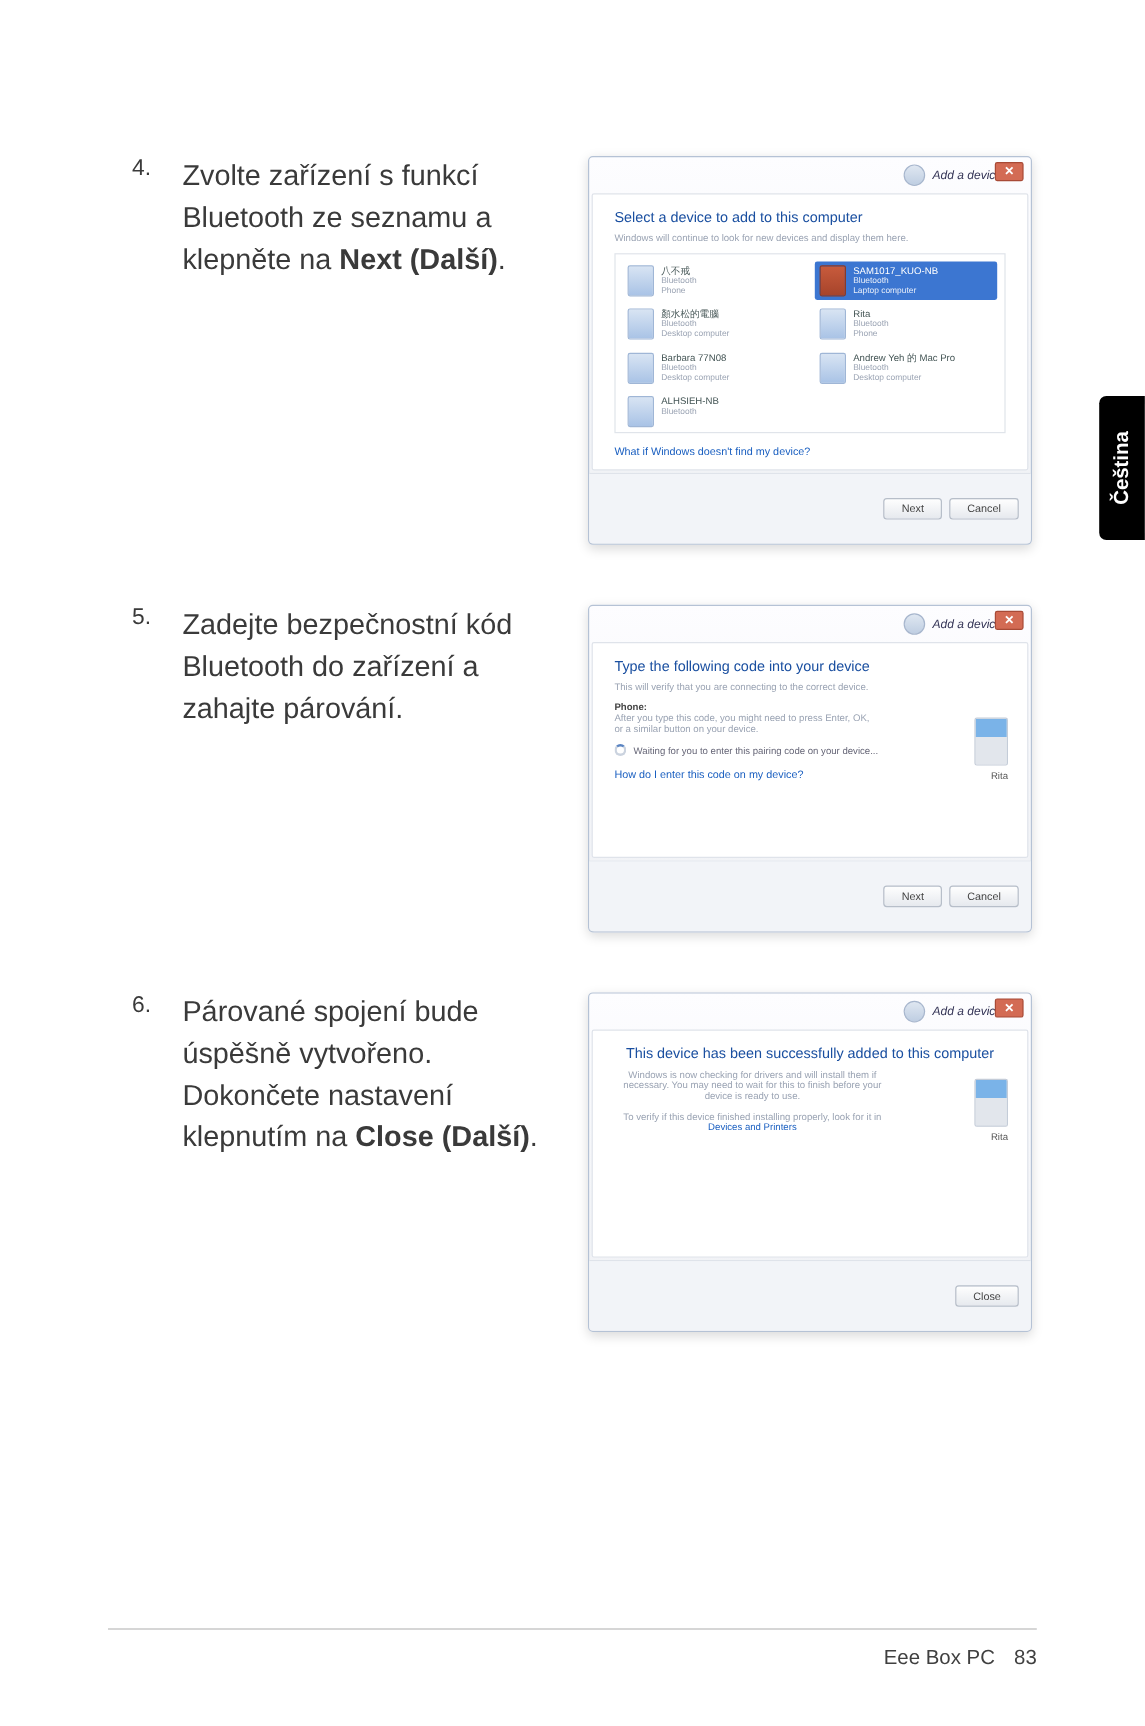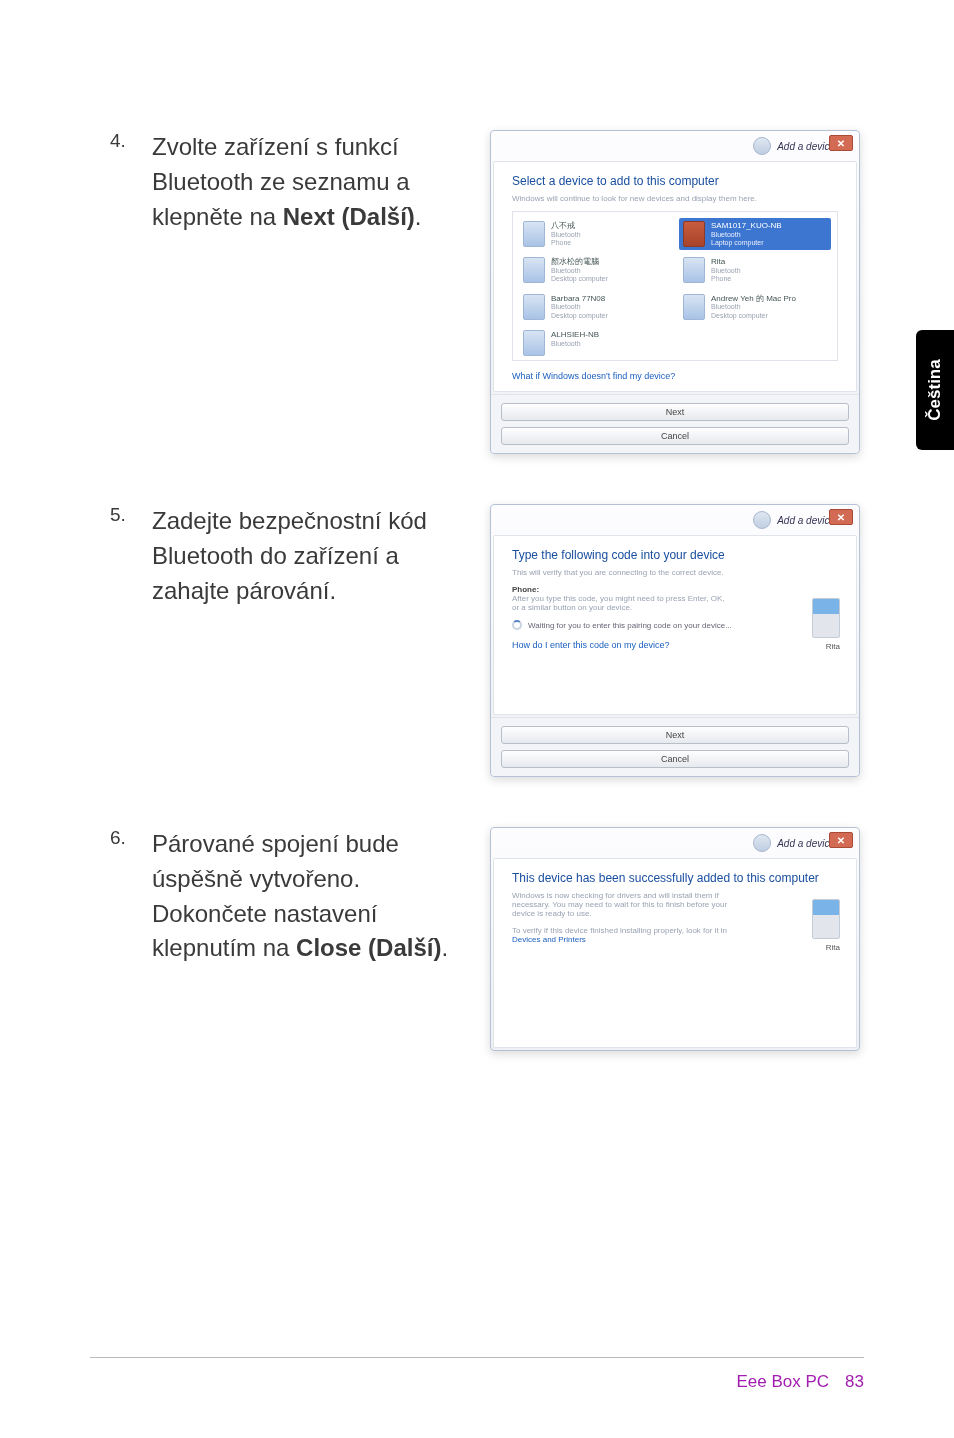--- a/index.html
+++ b/index.html
@@ -107,25 +107,24 @@
     position:relative;
   }
   .device-item.selected .dev-icon { background:linear-gradient(#c85b3c,#a7442b); border-color:#8c3925;}
   .dev-lines { font-size:7px; line-height:1.2; color:#9aa3b3; }
   .device-item.selected .dev-lines{ color:#e9effa; }
   .dev-lines .dn { color:#455; font-size:8px;}
   .device-item.selected .dev-lines .dn{color:#fff;}
   .link-blue { color:#1a5fc0; font-size:9px; margin-top:10px; display:block; }
   .dialog-footer {
     background:#f2f4f8;
-    padding:8px 10px;
+    padding:20px 10px;
     display:flex; justify-content:flex-end; gap:6px;
     border-top:1px solid #dfe3ea;
     border-radius:0 0 4px 4px;
-    flex-direction:column;
   }
   .dlg-btn {
     font-size:9px; padding:3px 14px;
     background:linear-gradient(#fefefe,#e6e9ee);
     border:1px solid #b7bec9;
     border-radius:3px;
     color:#444;
   }
   .code-lg {
     font-size:22px; color:#3a4660; letter-spacing:1px;
@@ -152,21 +151,21 @@
     display:flex; align-items:center; justify-content:center;
   }
   .lang-tab span {
     transform: rotate(-90deg);
     font-size:17px; font-weight:bold;
     white-space:nowrap;
   }
   .footer {
     position:absolute;
     bottom:46px; right:90px;
-    font-size:17px; color:#a21caf;
+    font-size:17px; color:#404040;
     display:flex; gap:16px; align-items:flex-end;
   }
   .footer .pg { font-size:17px; }
   .footer-line {
     position:absolute; bottom:80px; left:90px; right:90px;
     border-top:1px solid #bbb;
   }
 </style>
 </head>
 <body>
@@ -296,30 +295,33 @@
       <div class="step-text">
         <span>Párované spojení bude úspěšně vytvořeno. Dokončete nastavení klepnutím na </span><b>Close (Další)</b><span>.</span>
       </div>
     </div>
     <div class="dialog">
       <div class="close-x">✕</div>
       <div class="dialog-titlebar">
         <div class="back-btn"></div>
         <div class="dlg-title">Add a device</div>
       </div>
-      <div class="dialog-body" style="position:relative;min-height:190px;">
+      <div class="dialog-body" style="position:relative;min-height:190px;text-align:center;">
         <div class="heading-blue">This device has been successfully added to this computer</div>
         <div class="sub-gray" style="width:230px;">Windows is now checking for drivers and will install them if necessary. You may need to wait for this to finish before your device is ready to use.</div>
         <div class="sub-gray" style="width:230px;margin-top:6px;">
           <span>To verify if this device finished installing properly, look for it in</span>
           <a style="color:#1a5fc0;">Devices and Printers</a>
         </div>
         <div class="side-img" style="top:40px;"></div>
         <div class="side-label" style="top:84px;">Rita</div>
       </div>
+      <div class="dialog-footer">
+        <button class="dlg-btn">Close</button>
+      </div>
     </div>
   </div>
 
 </div>
 
 <div class="footer-line"></div>
 <div class="footer">
   <span>Eee Box PC</span>
   <span class="pg">83</span>
 </div>

